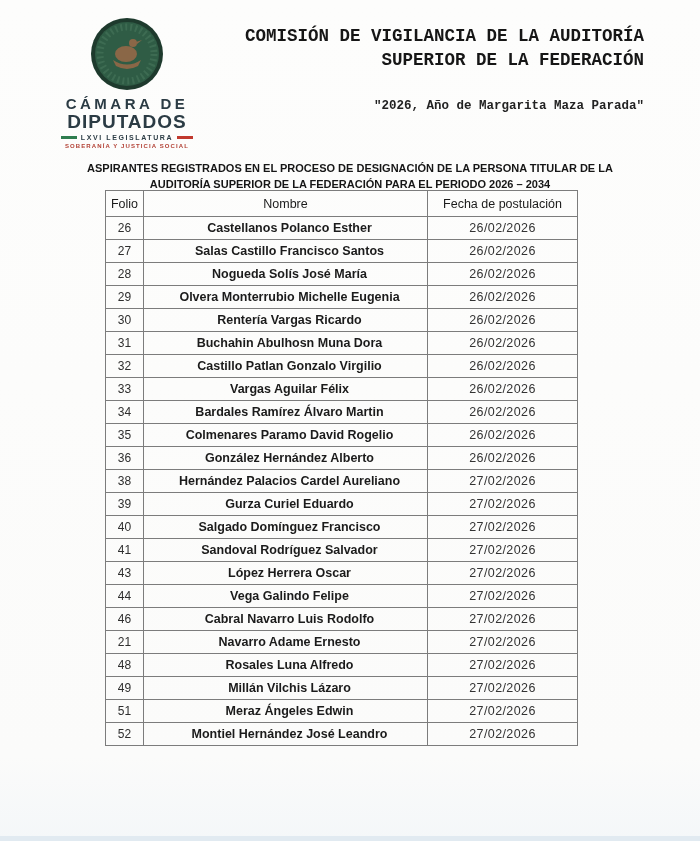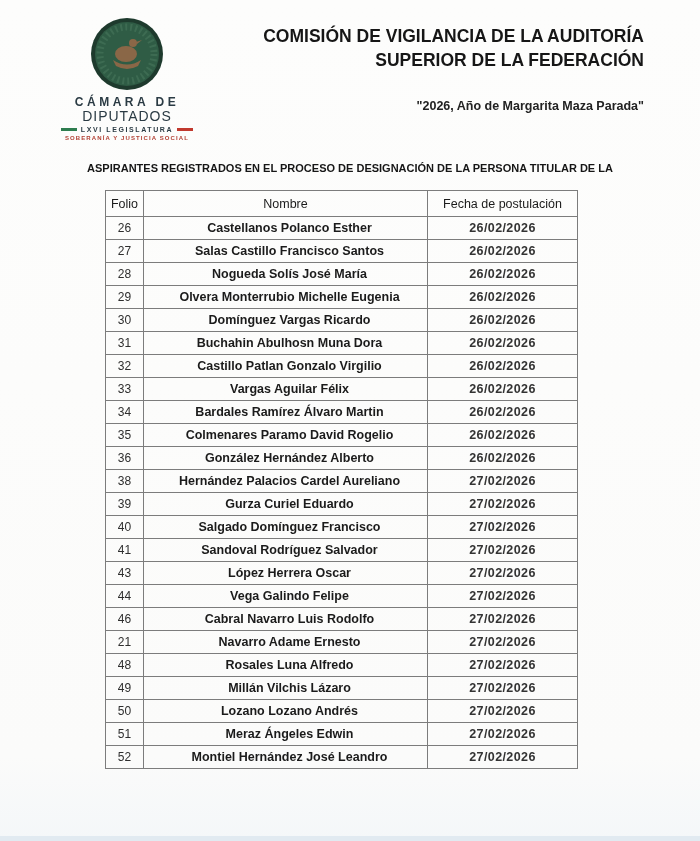--- a/index.html
+++ b/index.html
@@ -10,45 +10,45 @@
     background:linear-gradient(180deg,#fdfdfc 0%,#fbfbfa 90%,#f4f7f9 100%);
     overflow:hidden; color:var(--text,#1f1f1f);
   }
   
   .logo { position:absolute; top:16px; left:56px; width:142px; text-align:center; }
   .emblem { display:block; margin:0 auto; }
   .emblem-outer { fill:var(--emblem-dark-green,#1e3a2d); }
   .emblem-inner { fill:var(--emblem-green,#2f5c45); }
   .emblem-texture { fill:none; stroke:var(--emblem-light-green,#49795c); stroke-width:7; stroke-dasharray:2 3; opacity:.55; }
   .eagle { fill:var(--eagle-brown,#8a6747); }
-  .org-line1 { margin-top:3px; font-size:12px; font-weight:bold; letter-spacing:3.5px; color:var(--wordmark,#2b3b44); white-space:nowrap; }
-  .org-line2 { font-size:14px; font-weight:normal; letter-spacing:1px; color:var(--wordmark,#2b3b44); line-height:1; white-space:nowrap; }
+  .org-line1 { margin-top:3px; font-size:15px; font-weight:bold; letter-spacing:3.5px; color:var(--wordmark,#2b3b44); white-space:nowrap; }
+  .org-line2 { font-size:19px; font-weight:bold; letter-spacing:1px; color:var(--wordmark,#2b3b44); line-height:1; white-space:nowrap; }
   .legislature { display:flex; align-items:center; justify-content:center; gap:4px; margin-top:3px; }
   .legislature .txt { font-size:7px; font-weight:bold; letter-spacing:1.6px; color:var(--wordmark,#2b3b44); white-space:nowrap; }
   .bar { display:inline-block; width:16px; height:3px; }
   .bar-green { background:var(--bar-green,#2e7d4f); }
   .bar-red { background:var(--bar-red,#c1392e); }
   .motto { margin-top:2px; font-size:6px; font-weight:bold; letter-spacing:1.1px; color:var(--motto-red,#b24034); white-space:nowrap; }
   
-  .title-block { position:absolute; top:24px; right:56px; width:440px; text-align:right; }
+  .title-block { position:absolute; top:24px; right:56px; width:440px; text-align:right;font-family:Liberation Mono, monospace; }
   .doc-title { font-size:17.5px; font-weight:bold; line-height:1.38; color:#161616; }
   .year-legend { margin-top:27px; font-size:12.5px; font-weight:bold; color:#222; }
   
   .subtitle { position:absolute; top:141px; left:0; right:0; text-align:center; font-size:11px; font-weight:bold; line-height:1.45; color:#161616;margin-top:20px; }
   
   .doc-table { position:absolute; top:190px; left:105px; width:472px; border-collapse:collapse; table-layout:fixed; }
   .doc-table th, .doc-table td { border:1px solid var(--table-border,#7c7c7c); overflow:hidden; white-space:nowrap; }
   .doc-table th { height:26px; font-size:12.5px; font-weight:normal; text-align:center; color:#1b1b1b; }
   .doc-table td { height:23px; }
   .col-folio-w { width:38px; }
   .col-nombre-w { width:284px; }
   .col-fecha-w { width:150px; }
   .cell-folio { text-align:center; font-size:12px; font-weight:normal; color:#2e2e2e;margin-top:8px; }
   .cell-nombre { text-align:center; font-size:12.5px; font-weight:bold; padding-left:8px; color:#1b1b1b; }
-  .cell-fecha { text-align:center; font-size:12.5px; font-weight:bold; letter-spacing:.4px; color:#333; }
+  .cell-fecha { text-align:center; font-size:12.5px; font-weight:normal; letter-spacing:.4px; color:#333; }
   
   .bottom-edge { position:absolute; left:0; right:0; bottom:0; height:5px; background:#e1eaf1; }
 </style>
 </head>
 <body>
 
 <div class="page">
 
   <div class="logo">
     <span>
@@ -77,20 +77,21 @@
   <div class="title-block">
     <div class="doc-title">
       <div>COMISIÓN DE VIGILANCIA DE LA AUDITORÍA</div>
       <div>SUPERIOR DE LA FEDERACIÓN</div>
     </div>
     <div class="year-legend">"2026, Año de Margarita Maza Parada"</div>
   </div>
 
   <div class="subtitle">
     <div>ASPIRANTES REGISTRADOS EN EL PROCESO DE DESIGNACIÓN DE LA PERSONA TITULAR DE LA</div>
+    <div>AUDITORÍA SUPERIOR DE LA FEDERACIÓN PARA EL PERIODO 2026 – 2034</div>
   </div>
 
   <table class="doc-table">
     <colgroup>
       <col class="col-folio-w">
         <col class="col-nombre-w">
         <col class="col-fecha-w">
     </colgroup>
     <thead>
       <tr>
@@ -115,21 +116,21 @@
           <td class="cell-nombre">Nogueda Solís José María</td>
           <td class="cell-fecha">26/02/2026</td>
         </tr>
         <tr>
           <td class="cell-folio">29</td>
           <td class="cell-nombre">Olvera Monterrubio Michelle Eugenia</td>
           <td class="cell-fecha">26/02/2026</td>
         </tr>
         <tr>
           <td class="cell-folio">30</td>
-          <td class="cell-nombre">Domínguez Vargas Ricardo</td>
+          <td class="cell-nombre">Rentería Vargas Ricardo</td>
           <td class="cell-fecha">26/02/2026</td>
         </tr>
         <tr>
           <td class="cell-folio">31</td>
           <td class="cell-nombre">Buchahin Abulhosn Muna Dora</td>
           <td class="cell-fecha">26/02/2026</td>
         </tr>
         <tr>
           <td class="cell-folio">32</td>
           <td class="cell-nombre">Castillo Patlan Gonzalo Virgilio</td>
@@ -199,25 +200,20 @@
           <td class="cell-folio">48</td>
           <td class="cell-nombre">Rosales Luna Alfredo</td>
           <td class="cell-fecha">27/02/2026</td>
         </tr>
         <tr>
           <td class="cell-folio">49</td>
           <td class="cell-nombre">Millán Vilchis Lázaro</td>
           <td class="cell-fecha">27/02/2026</td>
         </tr>
         <tr>
-          <td class="cell-folio">50</td>
-          <td class="cell-nombre">Lozano Lozano Andrés</td>
-          <td class="cell-fecha">27/02/2026</td>
-        </tr>
-        <tr>
           <td class="cell-folio">51</td>
           <td class="cell-nombre">Meraz Ángeles Edwin</td>
           <td class="cell-fecha">27/02/2026</td>
         </tr>
         <tr>
           <td class="cell-folio">52</td>
           <td class="cell-nombre">Montiel Hernández José Leandro</td>
           <td class="cell-fecha">27/02/2026</td>
         </tr>
       </tbody>

